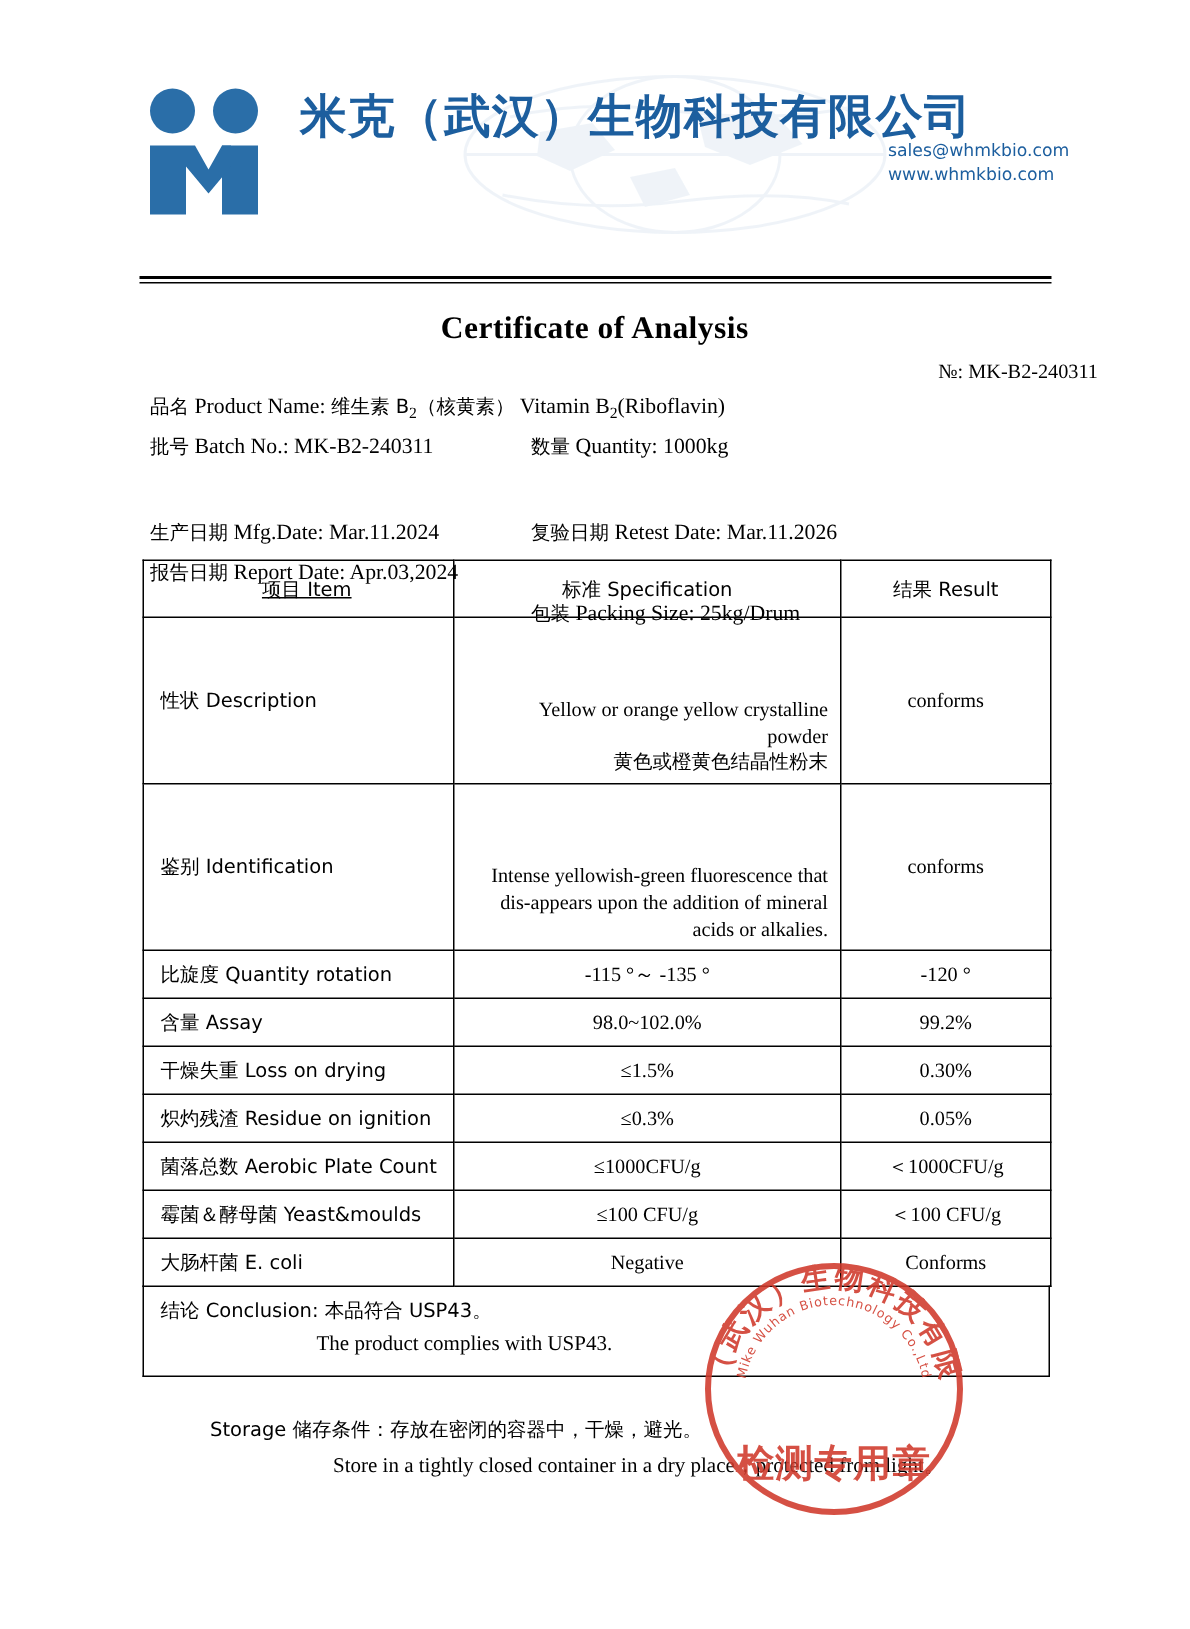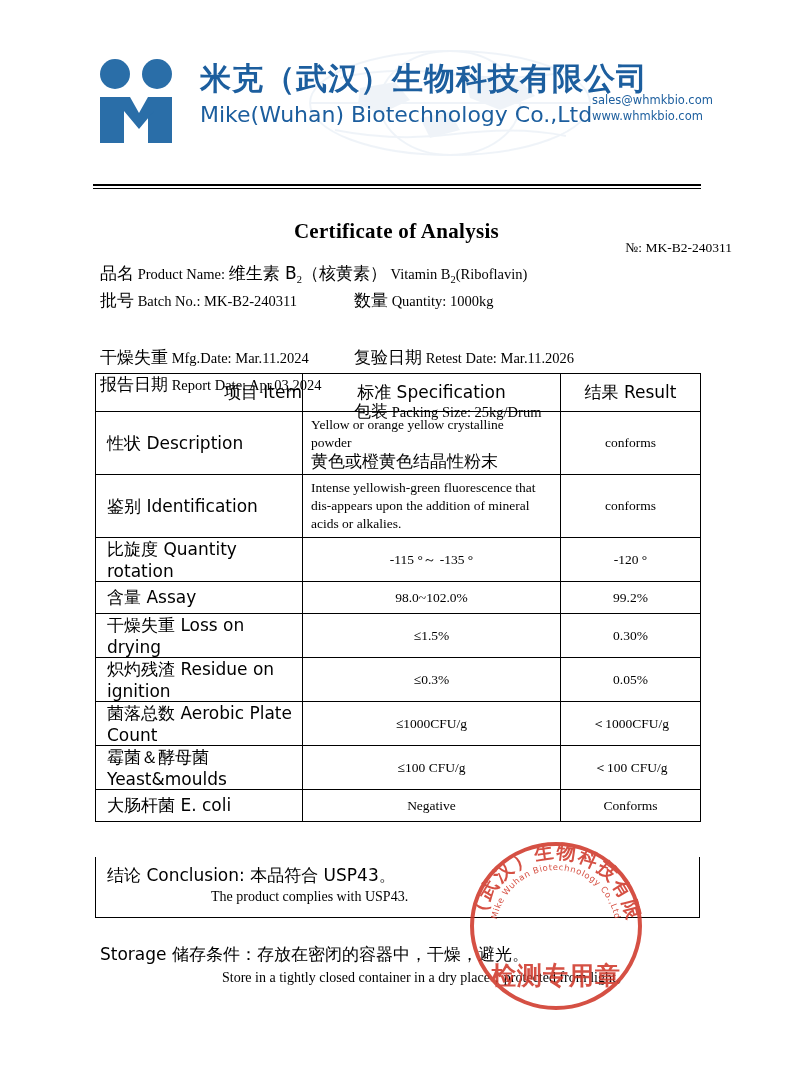--- a/index.html
+++ b/index.html
@@ -79,21 +79,20 @@
 
   
   .doc-title {
     position: absolute;
     left: 0; top: 206px;
     width: 793px;
     text-align: center;
     font-size: 21px;
     font-weight: bold;
     letter-spacing: 0.3px;
-    margin-top: 13px;
   }
   .ref-no {
     position: absolute;
     left: 0; top: 240px;
     width: 700px;
     text-align: right;
     font-size: 13.5px;
     padding-left: 32px;
   }
 
@@ -108,21 +107,21 @@
     position: relative;
     height: 27px;
     white-space: nowrap;
   }
   .meta-line .col-r {
     position: absolute;
     left: 254px; top: 0;
     white-space: nowrap;
   }
   .meta-line.gap { height: 30px; }
-  .cn { font-family: "DejaVu Sans", sans-serif; font-size: 17px; }
+  .cn { font-family: "DejaVu Sans", sans-serif; font-size: 13px; }
   sub { font-size: 0.72em; }
 
   
   .coa-table {
     position: absolute;
     left: 95px; top: 373px;
     width: 605px;
     border-collapse: collapse;
     table-layout: fixed;
     font-size: 13.5px;
@@ -134,38 +133,39 @@
   }
   .c-item   { width: 207px; }
   .c-spec   { width: 258px; }
   .c-result { width: 140px; }
 
   .coa-table th {
     height: 37px;
     font-weight: normal;
     text-align: center;
   }
-  .coa-table th.h-item { text-align: right; padding-left: 11px; }
+  .coa-table th.h-item { text-align: center; padding-left: 11px; text-decoration: underline; }
 
   .coa-table td.cell-item {
     text-align: left;
     padding-left: 11px;
     height: 31px;
   }
   .coa-table td.cell-spec,
   .coa-table td.cell-result {
     text-align: center;
     height: 31px;
   }
   .row-tall td { height: 61px; }
   .row-tall2 td { height: 62px; }
   .spec-multi {
     line-height: 18px;
     padding: 4px 8px;
-    text-align: left;
+    text-align: right;
+    margin-top: 48px;
   }
 
   
   .conclusion-box {
     position: absolute;
     left: 95px;
     width: 603px;
     border: 1px solid #000;
     border-top: none;
     font-size: 14px;
@@ -174,21 +174,21 @@
   .concl-l1 { padding-left: 11px; line-height: 22px; white-space: nowrap; }
   .concl-l2 { padding-left: 115px; line-height: 22px; white-space: nowrap; }
 
   
   .storage {
     position: absolute;
     left: 100px;
     width: 620px;
     font-size: 14px;
   }
-  .stor-l1 { padding-left: 0px; line-height: 24px; white-space: nowrap; }
+  .stor-l1 { padding-left: 0px; line-height: 24px; white-space: nowrap; margin-left: 40px; }
   .stor-l2 { padding-left: 122px; line-height: 24px; white-space: nowrap; }
 
   
   .stamp {
     position: absolute;
     left: 462px; top: 838px;
     width: 188px; height: 176px;
     pointer-events: none;
     opacity: 0.88;
   }
@@ -212,21 +212,20 @@
   <svg class="logo-mark" viewBox="0 0 92 88">
     <circle cx="22" cy="17" r="15" fill="#2A6EA8"></circle>
     <circle cx="64" cy="17" r="15" fill="#2A6EA8"></circle>
     <path d="M7 40 h24 v46 h-24 z" fill="#2A6EA8"></path>
     <path d="M55 40 h24 v46 h-24 z" fill="#2A6EA8"></path>
     <path d="M31 40 h6 l9 16 l9 -16 h6 v14 l-15 18 l-15 -18 z" fill="#2A6EA8"></path>
   </svg>
 
   <div class="company-names">
     <div class="cn-name">米克（武汉）生物科技有限公司</div>
-    <div class="en-name">Mike(Wuhan) Biotechnology Co.,Ltd</div>
   </div>
 
   <div class="contact">
     <div>sales@whmkbio.com</div>
     <div>www.whmkbio.com</div>
   </div>
 </div>
 
 <div class="top-rule"></div>
 
@@ -252,21 +251,21 @@
     <span class="col-r">
       <span class="cn">数量</span>
       <span>Quantity:</span>
       <span>1000kg</span>
     </span>
   </div>
 
   <div class="meta-line gap"></div>
 
   <div class="meta-line">
-    <span class="cn">干燥失重</span>
+    <span class="cn">生产日期</span>
     <span>Mfg.Date:</span>
     <span>Mar.11.2024</span>
     <span class="col-r">
       <span class="cn">复验日期</span>
       <span>Retest Date:</span>
       <span>Mar.11.2026</span>
     </span>
   </div>
 
   <div class="meta-line">

